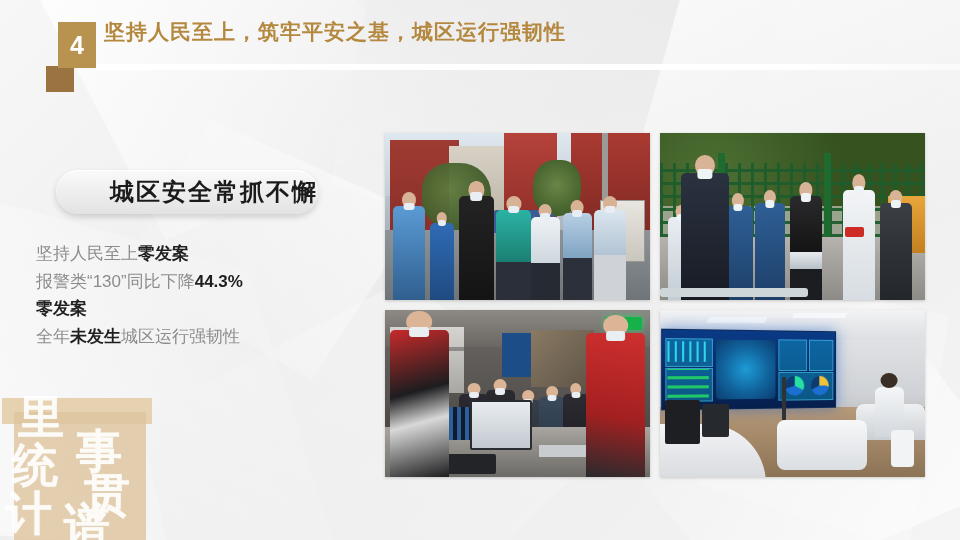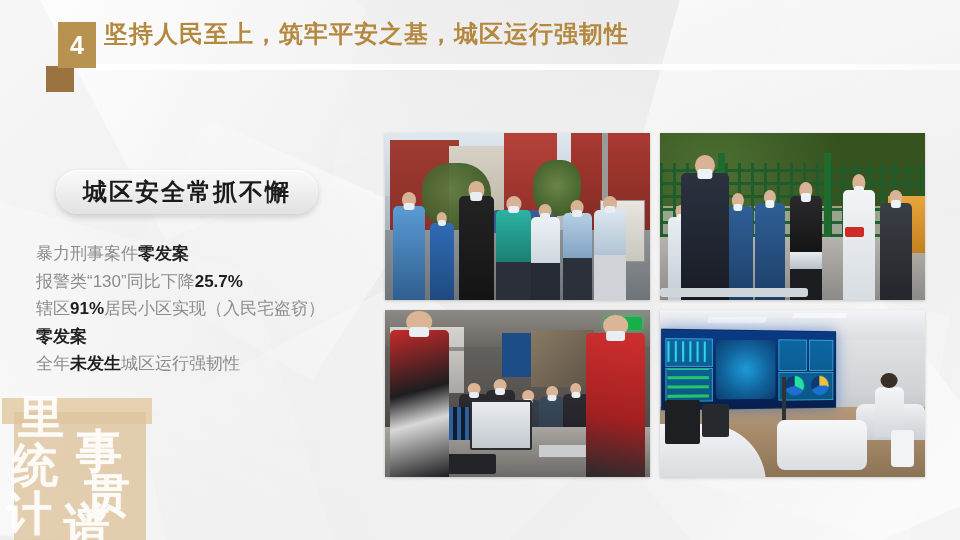--- a/index.html
+++ b/index.html
@@ -127,21 +127,21 @@
     color: #ffffff;
     font-size: 25px;
     font-weight: 700;
     line-height: 1;
   }
   .hdr-title {
     position: absolute;
     left: 104px;
     top: 18px;
     color: #b4883f;
-    font-size: 24px;
+    font-size: 21px;
     font-weight: 700;
     letter-spacing: 1px;
     white-space: nowrap;
   }
   .hdr-rule {
     position: absolute;
     left: 96px;
     top: 64px;
     right: 0;
     height: 6px;
@@ -153,21 +153,21 @@
     position: absolute;
     left: 56px;
     top: 170px;
     width: 262px;
     height: 44px;
     border-radius: 22px;
     background: linear-gradient(180deg, #fafafa 0%, #ededed 55%, #e2e2e2 100%);
     box-shadow: 0 3px 6px rgba(0,0,0,.16), inset 0 1px 0 rgba(255,255,255,.9);
     display: flex;
     align-items: center;
-    justify-content: center;
+    justify-content: flex-end;
   }
   .ribbon span {
     color: #1b1b1b;
     font-size: 24px;
     font-weight: 700;
     letter-spacing: 2px;
   }
 
   
   .body-copy {
@@ -349,27 +349,24 @@
   </div>
   <div class="hdr-title">坚持人民至上，筑牢平安之基，城区运行强韧性</div>
   <div class="hdr-rule"></div>
 
   <div class="ribbon">
     <span>城区安全常抓不懈</span>
   </div>
 
   <div class="body-copy">
     <div class="ln">
-      <span>暴力刑事案件</span><b>零发案</b><span></span>
+      <span>坚持人民至上</span><b>零发案</b><span></span>
     </div>
     <div class="ln">
-      <span>报警类“130”同比下降</span><b>25.7%</b><span></span>
-    </div>
-    <div class="ln">
-      <span>辖区</span><b>91%</b><span>居民小区实现（入民宅盗窃）</span>
+      <span>报警类“130”同比下降</span><b>44.3%</b><span></span>
     </div>
     <div class="ln">
       <span></span><b>零发案</b><span></span>
     </div>
     <div class="ln">
       <span>全年</span><b>未发生</b><span>城区运行强韧性</span>
     </div>
   </div>
 
   <div class="photos">

